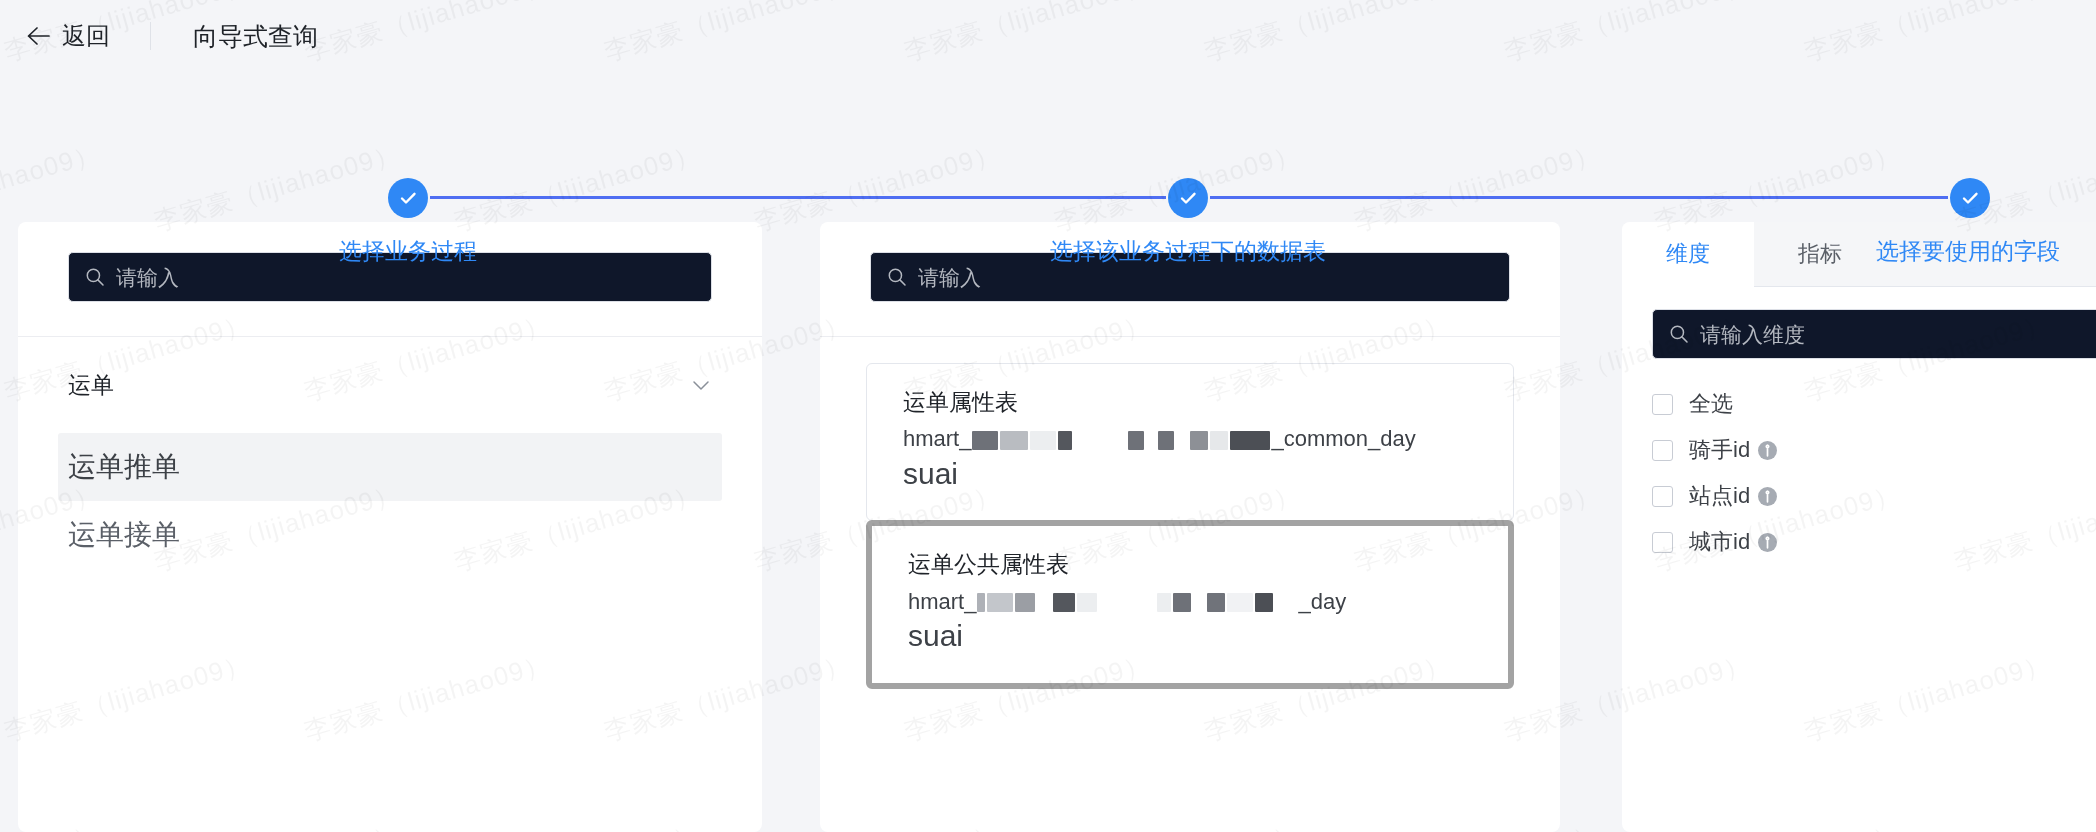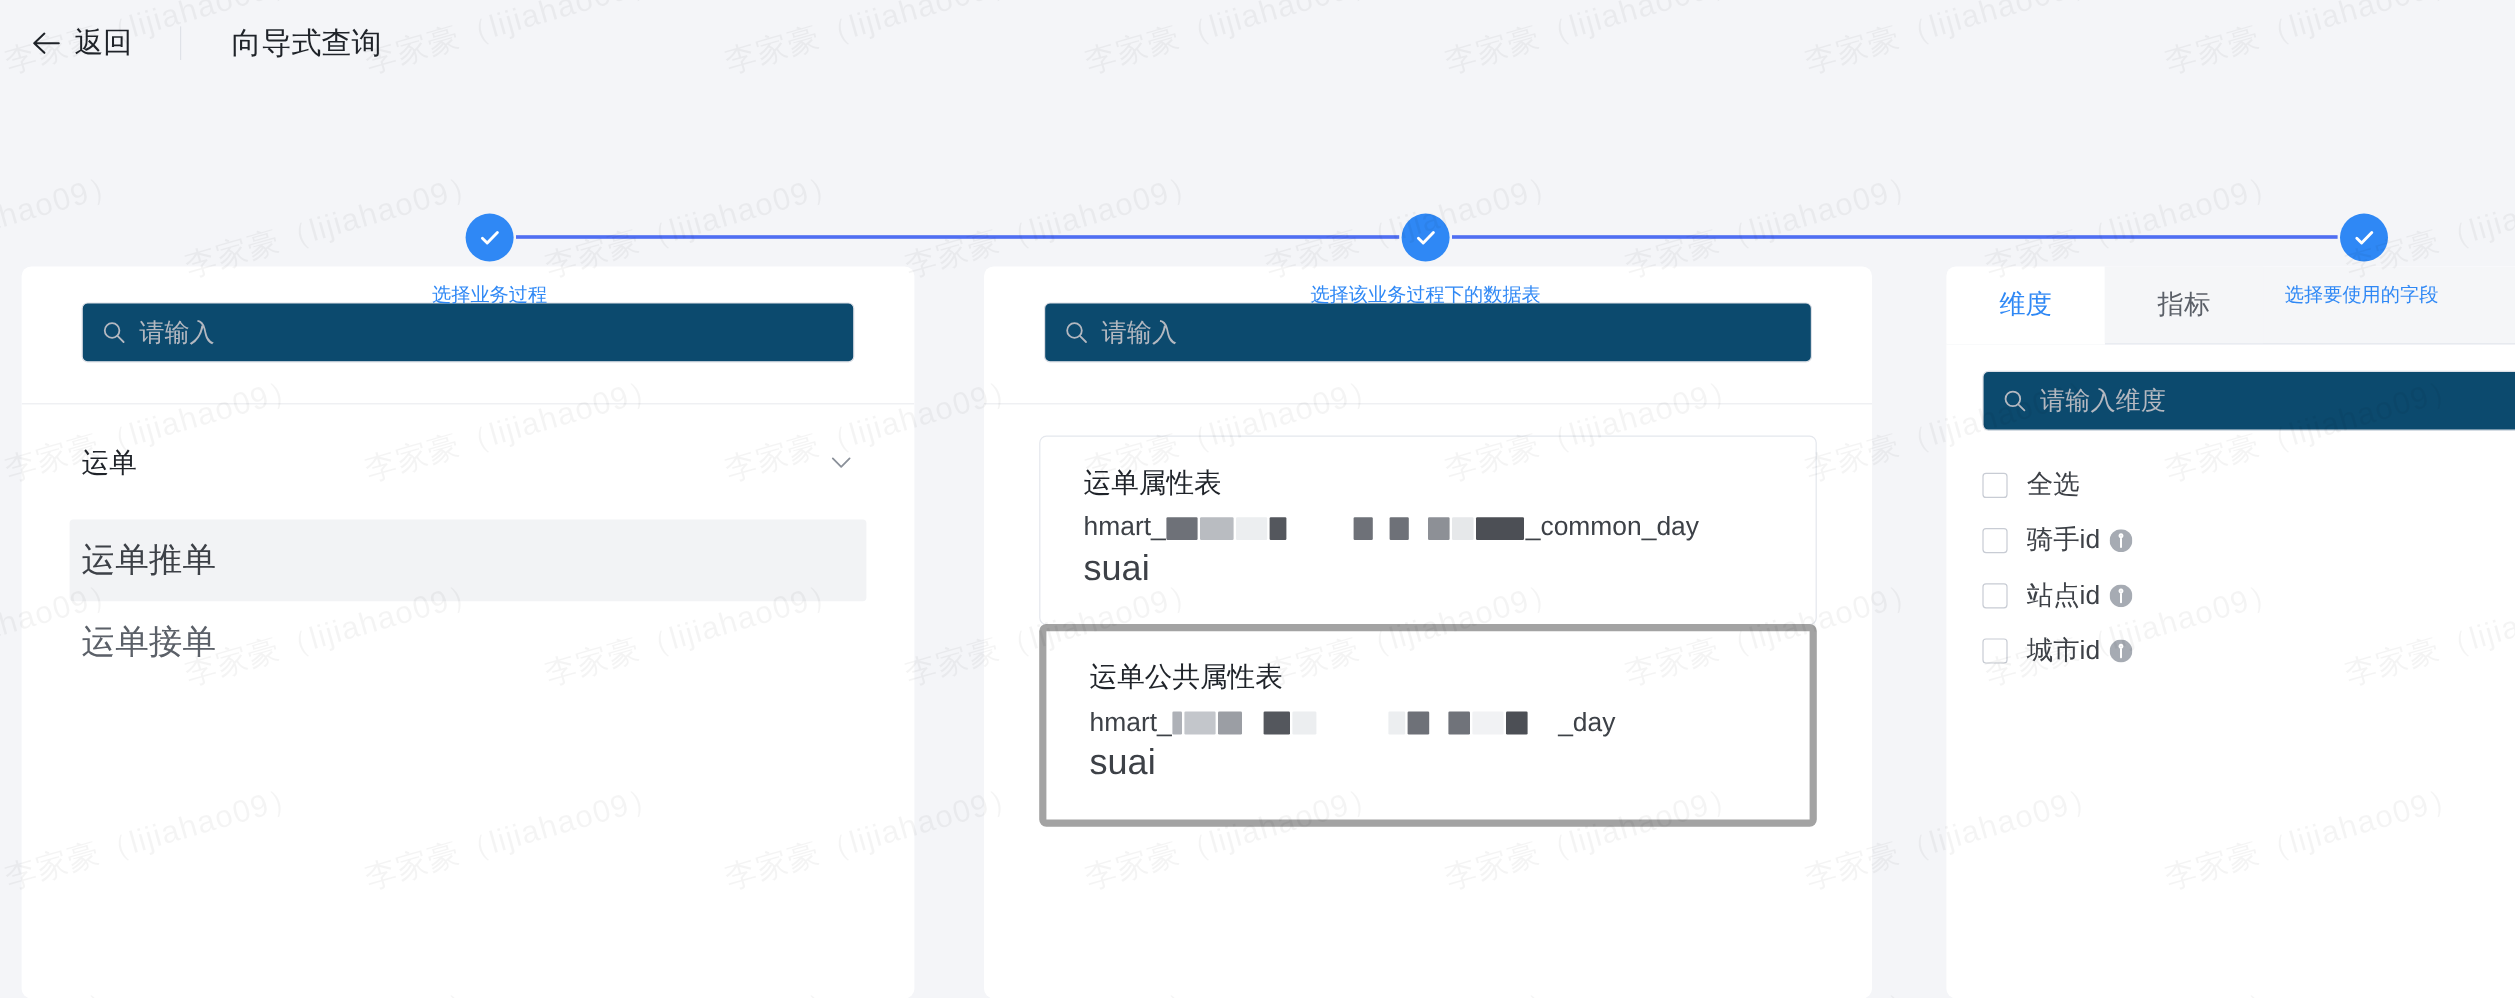--- a/index.html
+++ b/index.html
@@ -105,21 +105,21 @@
     cursor: pointer;
   }
   .step-node svg { display: block; }
   #step-node-1 { left: 388px; }
   #step-node-2 { left: 1168px; }
   #step-node-3 { left: 1950px; }
 
   .step-label {
     position: absolute;
     top: 152px;
-    font-size: 16px;
+    font-size: 23px;
     color: #2f88f5;
     white-space: nowrap;
     text-align: center;
     transform: translateX(-50%);
     cursor: pointer;
   }
   #step-label-1 { left: 408px; }
   #step-label-2 { left: 1188px; }
   #step-label-3 { left: 1968px; }
 
@@ -155,21 +155,21 @@
     border-bottom: 1px solid #ecedf1;
   }
   .search-box {
     display: flex;
     align-items: center;
     height: 50px;
     border: 1px solid #dcdfe6;
     border-radius: 5px;
     padding: 0 16px;
     box-sizing: border-box;
-    background: #0c4a6e;
+    background: #0f172a;
     cursor: text;
   }
   .search-box svg { display:block; flex: none; }
   .search-box .ph {
     margin-left: 11px;
     font-size: 21px;
     color: #b4b8c0;
     line-height: 1;
   }
 

